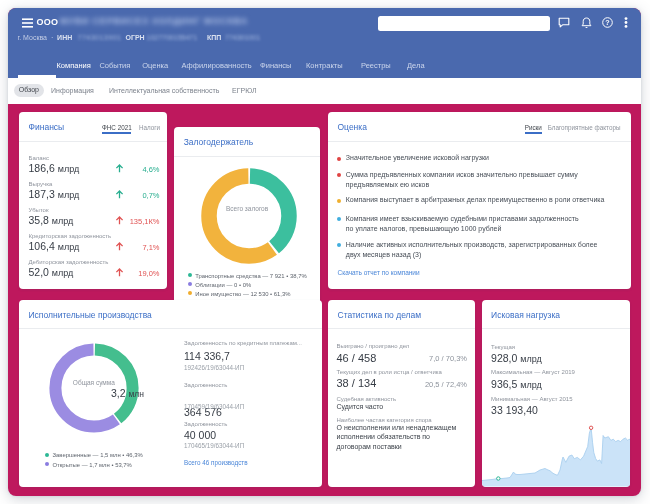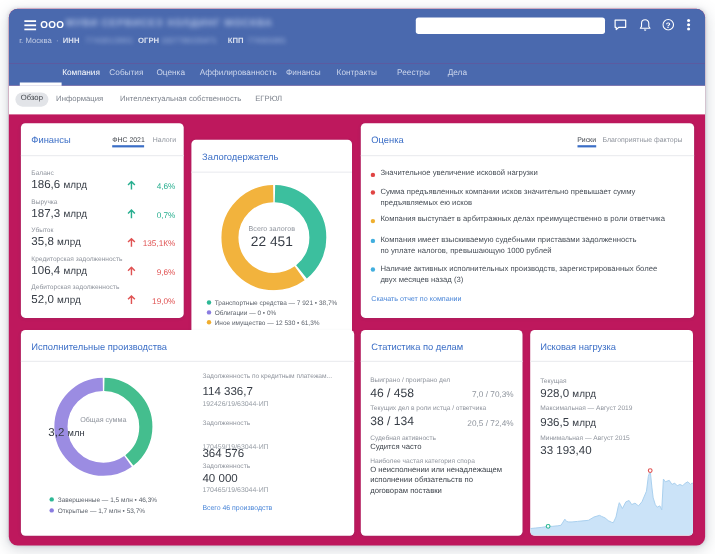--- a/index.html
+++ b/index.html
@@ -118,40 +118,39 @@
     <div class="big" style="left:10px;top:102.3px">35,8 <span class="un">млрд</span></div>
     <svg class="abs" style="left:96px;top:104px" width="9" height="9" viewBox="0 0 9 9">
         <path d="M4.5 8.3 V1.5 M1.4 4.1 L4.5 1 L7.6 4.1" fill="none" stroke="#e05353" stroke-width="1.3"></path>
       </svg>
     <div class="pct rd" style="top:105px">135,1К%</div>
     <div class="lab" style="left:10px;top:121.1px">Кредиторская задолженность</div>
     <div class="big" style="left:10px;top:128.2px">106,4 <span class="un">млрд</span></div>
     <svg class="abs" style="left:96px;top:130px" width="9" height="9" viewBox="0 0 9 9">
         <path d="M4.5 8.3 V1.5 M1.4 4.1 L4.5 1 L7.6 4.1" fill="none" stroke="#e05353" stroke-width="1.3"></path>
       </svg>
-    <div class="pct rd" style="top:130.9px">9,6%</div>
+    <div class="pct rd" style="top:130.9px">7,1%</div>
     <div class="lab" style="left:10px;top:147px">Дебиторская задолженность</div>
     <div class="big" style="left:10px;top:153.8px">52,0 <span class="un">млрд</span></div>
     <svg class="abs" style="left:96px;top:155.6px" width="9" height="9" viewBox="0 0 9 9">
         <path d="M4.5 8.3 V1.5 M1.4 4.1 L4.5 1 L7.6 4.1" fill="none" stroke="#e05353" stroke-width="1.3"></path>
       </svg>
     <div class="pct rd" style="top:156.5px">19,0%</div>
   </div>
 
   <div class="card" style="left:165.7px;top:104px;width:146.8px;height:227px;margin-top:15px;">
     <div class="ctitle">Залогодержатель</div>
     <div class="cdiv" style="top:28.5px"></div>
     <svg class="abs" style="left:27px;top:41px" width="96" height="96" viewBox="0 0 96 96">
       <g transform="rotate(-90 48 48)">
         <circle cx="48" cy="48" r="40" fill="none" stroke="#f2b33d" stroke-width="15.5" stroke-dasharray="149.8 101.5" stroke-dashoffset="-100.5"></circle>
         <circle cx="48" cy="48" r="40" fill="none" stroke="#3cbf9e" stroke-width="15.5" stroke-dasharray="97.4 153.9" stroke-dashoffset="-1"></circle>
       </g>
     </svg>
     <div class="lab" style="left:0;top:78.1px;width:100%;text-align:center;font-size:6.5px;">Всего залогов</div>
-    <div class="abs" style="left:0;top:86px;width:100%;text-align:center;font-size:12.5px;color:#363c45;">22 451</div>
     <div class="ml" style="left:14px;top:145.7px;"><span class="dot" style="background:#2db895"></span>Транспортные средства — 7 921 • 38,7%</div>
     <div class="ml" style="left:14px;top:154.6px;"><span class="dot" style="background:#8a7ce0"></span>Облигации — 0 • 0%</div>
     <div class="ml" style="left:14px;top:163.5px;"><span class="dot" style="background:#f0ad2e"></span>Иное имущество — 12 530 • 61,3%</div>
   </div>
 
   <div class="card" style="left:319.5px;top:104px;width:303.8px;height:177px;">
     <div class="ctitle">Оценка</div>
     <span class="tab tdark" style="left:197.2px;top:11.8px;">Риски</span>
     <div class="tabu" style="left:197.2px;top:20.4px;width:17px;"></div>
     <span class="tab tgray" style="left:220.2px;top:11.8px;">Благоприятные факторы</span>
@@ -172,21 +171,21 @@
   <div class="card" style="left:10.5px;top:292px;width:303.5px;height:186.5px;">
     <div class="ctitle">Исполнительные производства</div>
     <div class="cdiv" style="top:28px"></div>
     <svg class="abs" style="left:30.4px;top:43.4px" width="90" height="90" viewBox="0 0 90 90">
       <g transform="rotate(-90 45 45)">
         <circle cx="45" cy="45" r="38.6" fill="none" stroke="#9b8ce2" stroke-width="12" stroke-dasharray="144.4 98.1" stroke-dashoffset="-97.2"></circle>
         <circle cx="45" cy="45" r="38.6" fill="none" stroke="#44be8e" stroke-width="12" stroke-dasharray="94.8 147.7" stroke-dashoffset="-0.9"></circle>
       </g>
     </svg>
     <div class="lab" style="left:25.4px;top:78.6px;width:100px;text-align:center;font-size:6.5px;">Общая сумма</div>
-    <div class="abs" style="left:25.4px;top:87.3px;width:100px;text-align:left;font-size:10.5px;color:#363c45;">3,2 <span style="font-size:8.5px">млн</span></div>
+    <div class="abs" style="left:25.4px;top:87.3px;width:100px;text-align:right;font-size:10.5px;color:#363c45;">3,2 <span style="font-size:8.5px">млн</span></div>
     <div class="ml" style="left:26.5px;top:152.3px;"><span class="dot" style="background:#2db895"></span>Завершенные — 1,5 млн • 46,3%</div>
     <div class="ml" style="left:26.5px;top:161.8px;"><span class="dot" style="background:#8a7ce0"></span>Открытые — 1,7 млн • 53,7%</div>
     <div class="lab" style="left:165.5px;top:39.5px">Задолженность по кредитным платежам...</div>
     <div class="num13" style="left:165.5px;top:49.9px">114 336,7</div>
     <div class="subid" style="left:165.5px;top:63.8px;">192426/19/63044-ИП</div>
     <div class="lab" style="left:165.5px;top:81.8px">Задолженность</div>
     <div class="num13" style="left:165.5px;top:106px">364 576</div>
     <div class="subid" style="left:165.5px;top:103.4px;">170459/19/63044-ИП</div>
     <div class="lab" style="left:165.5px;top:121.2px">Задолженность</div>
     <div class="num13" style="left:165.5px;top:129.1px">40 000</div>

